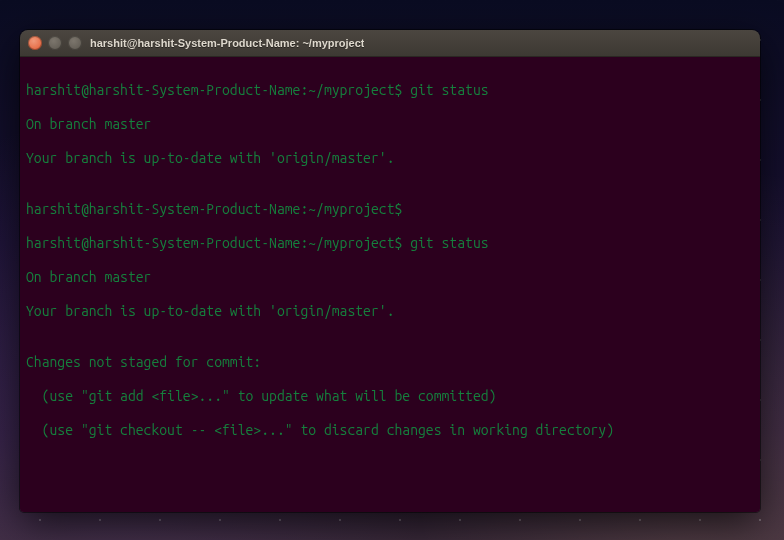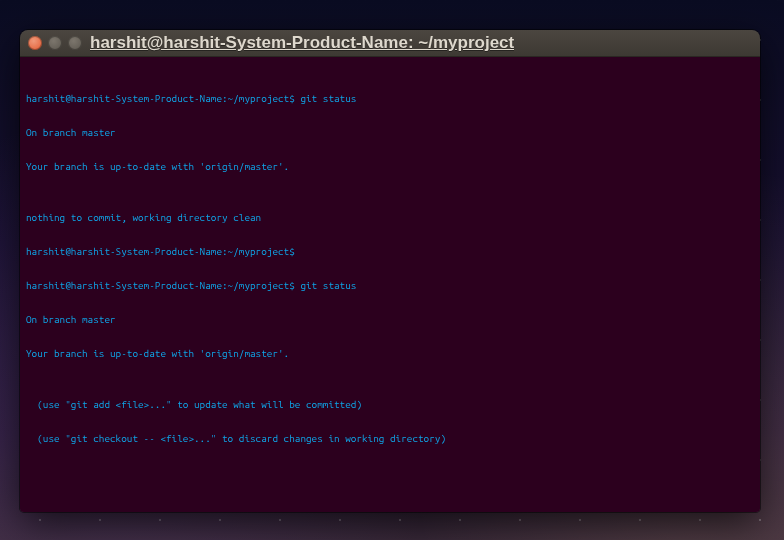--- a/index.html
+++ b/index.html
@@ -61,35 +61,34 @@
     width: 14px;
     height: 14px;
     border-radius: 50%;
     box-shadow: inset 0 0 0 1px rgba(0,0,0,0.3);
   }
   .btn-close { background: radial-gradient(circle at 40% 35%, #f0997a, #e2582f); }
   .btn-min   { background: radial-gradient(circle at 40% 35%, #7c766d, #5a554d); }
   .btn-max   { background: radial-gradient(circle at 40% 35%, #7c766d, #5a554d); }
   .title-text {
     color: #ded8cd;
-    font-size: 17px;
+    font-size: 11px;
     font-weight: 600;
     white-space: nowrap;
     overflow: hidden;
     text-shadow: 0 1px 0 rgba(0,0,0,0.4);
-    text-decoration: underline;
   }
   .terminal {
     flex: 1;
     background: #2c001e;
-    color: #0ea5e9;
+    color: #15803d;
     font-family: "Ubuntu Mono","DejaVu Sans Mono","Liberation Mono",monospace;
-    font-size: 10px;
+    font-size: 14px;
     line-height: 17px;
-    padding: 16px 6px;
+    padding: 8px 6px;
     white-space: pre;
     overflow: hidden;
   }
   .terminal .row { display: block; }
 </style>
 </head>
 <body>
 
 <div class="desktop">
   <div class="window">
@@ -101,26 +100,26 @@
         <div class="win-btn btn-max"></div>
       </div>
       <div class="title-text">harshit@harshit-System-Product-Name: ~/myproject</div>
     </div>
 
     <div class="terminal">
 <span class="row"><span>harshit@harshit-System-Product-Name:~/myproject$</span> <span>git status</span></span>
 <span class="row">On branch master</span>
 <span class="row">Your branch is up-to-date with 'origin/master'.</span>
 <span class="row"></span>
-<span class="row">nothing to commit, working directory clean</span>
 <span class="row"><span>harshit@harshit-System-Product-Name:~/myproject$</span> <span></span></span>
 <span class="row"><span>harshit@harshit-System-Product-Name:~/myproject$</span> <span>git status</span></span>
 <span class="row">On branch master</span>
 <span class="row">Your branch is up-to-date with 'origin/master'.</span>
 <span class="row"></span>
+<span class="row">Changes not staged for commit:</span>
 <span class="row">  (use "git add &lt;file&gt;..." to update what will be committed)</span>
 <span class="row">  (use "git checkout -- &lt;file&gt;..." to discard changes in working directory)</span>
 <span class="row"></span>
 
 
 <span class="row"></span>
 
 
     </div>
 

